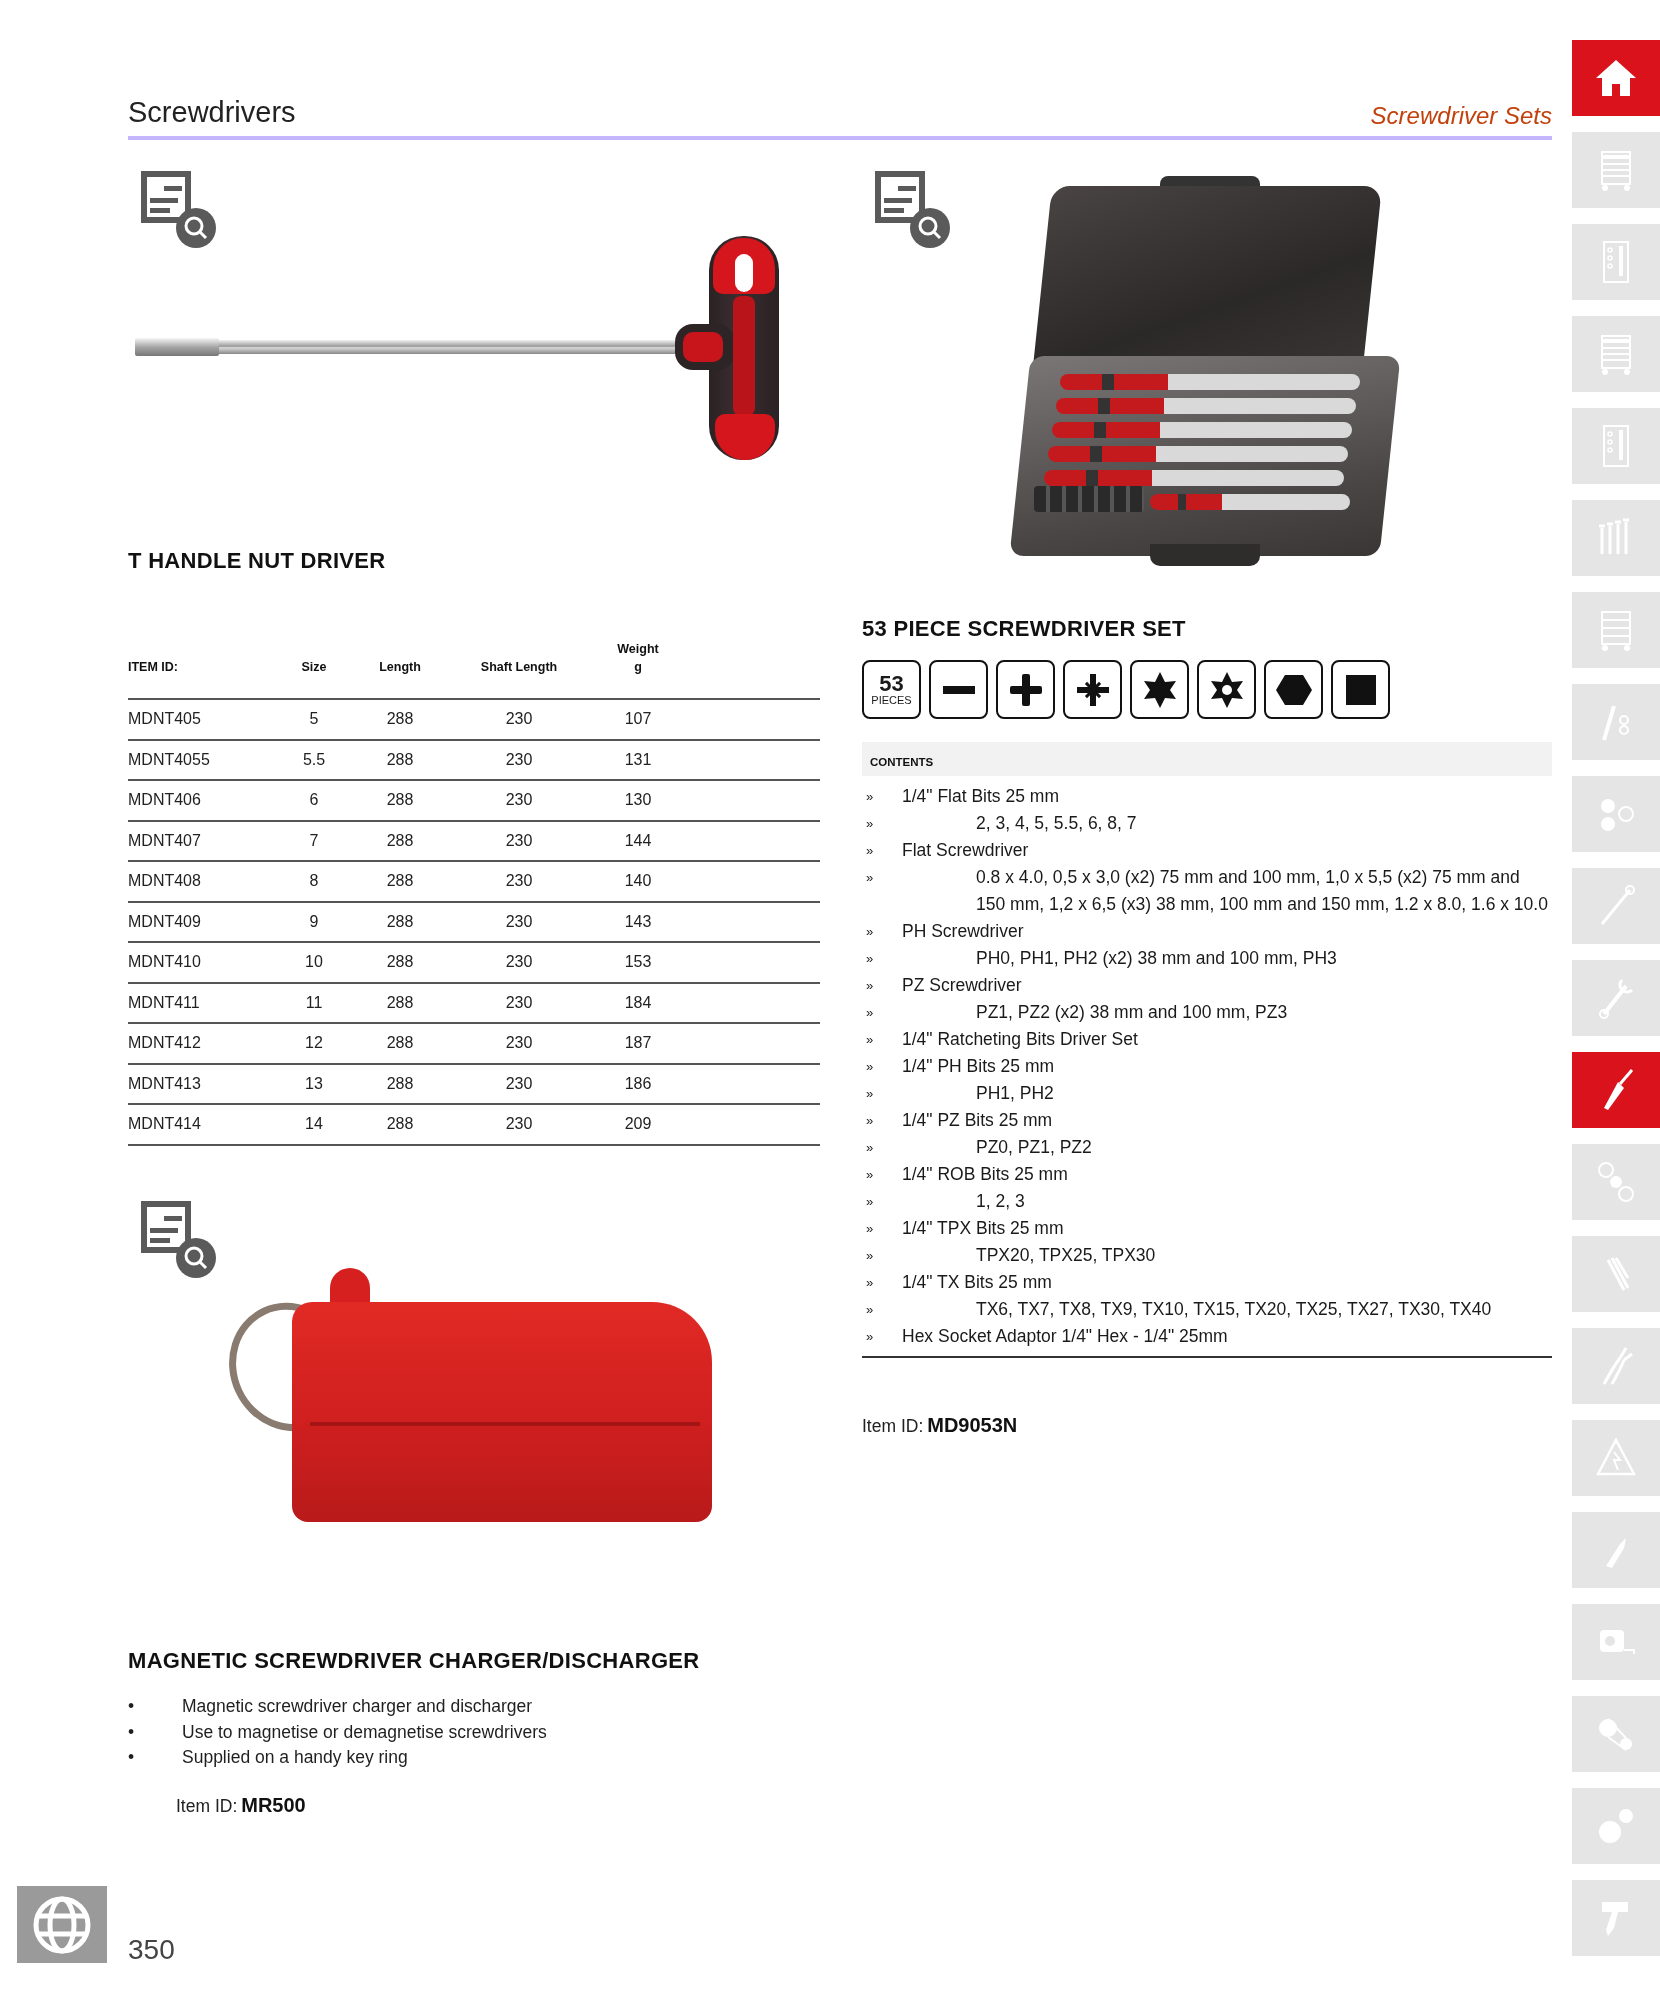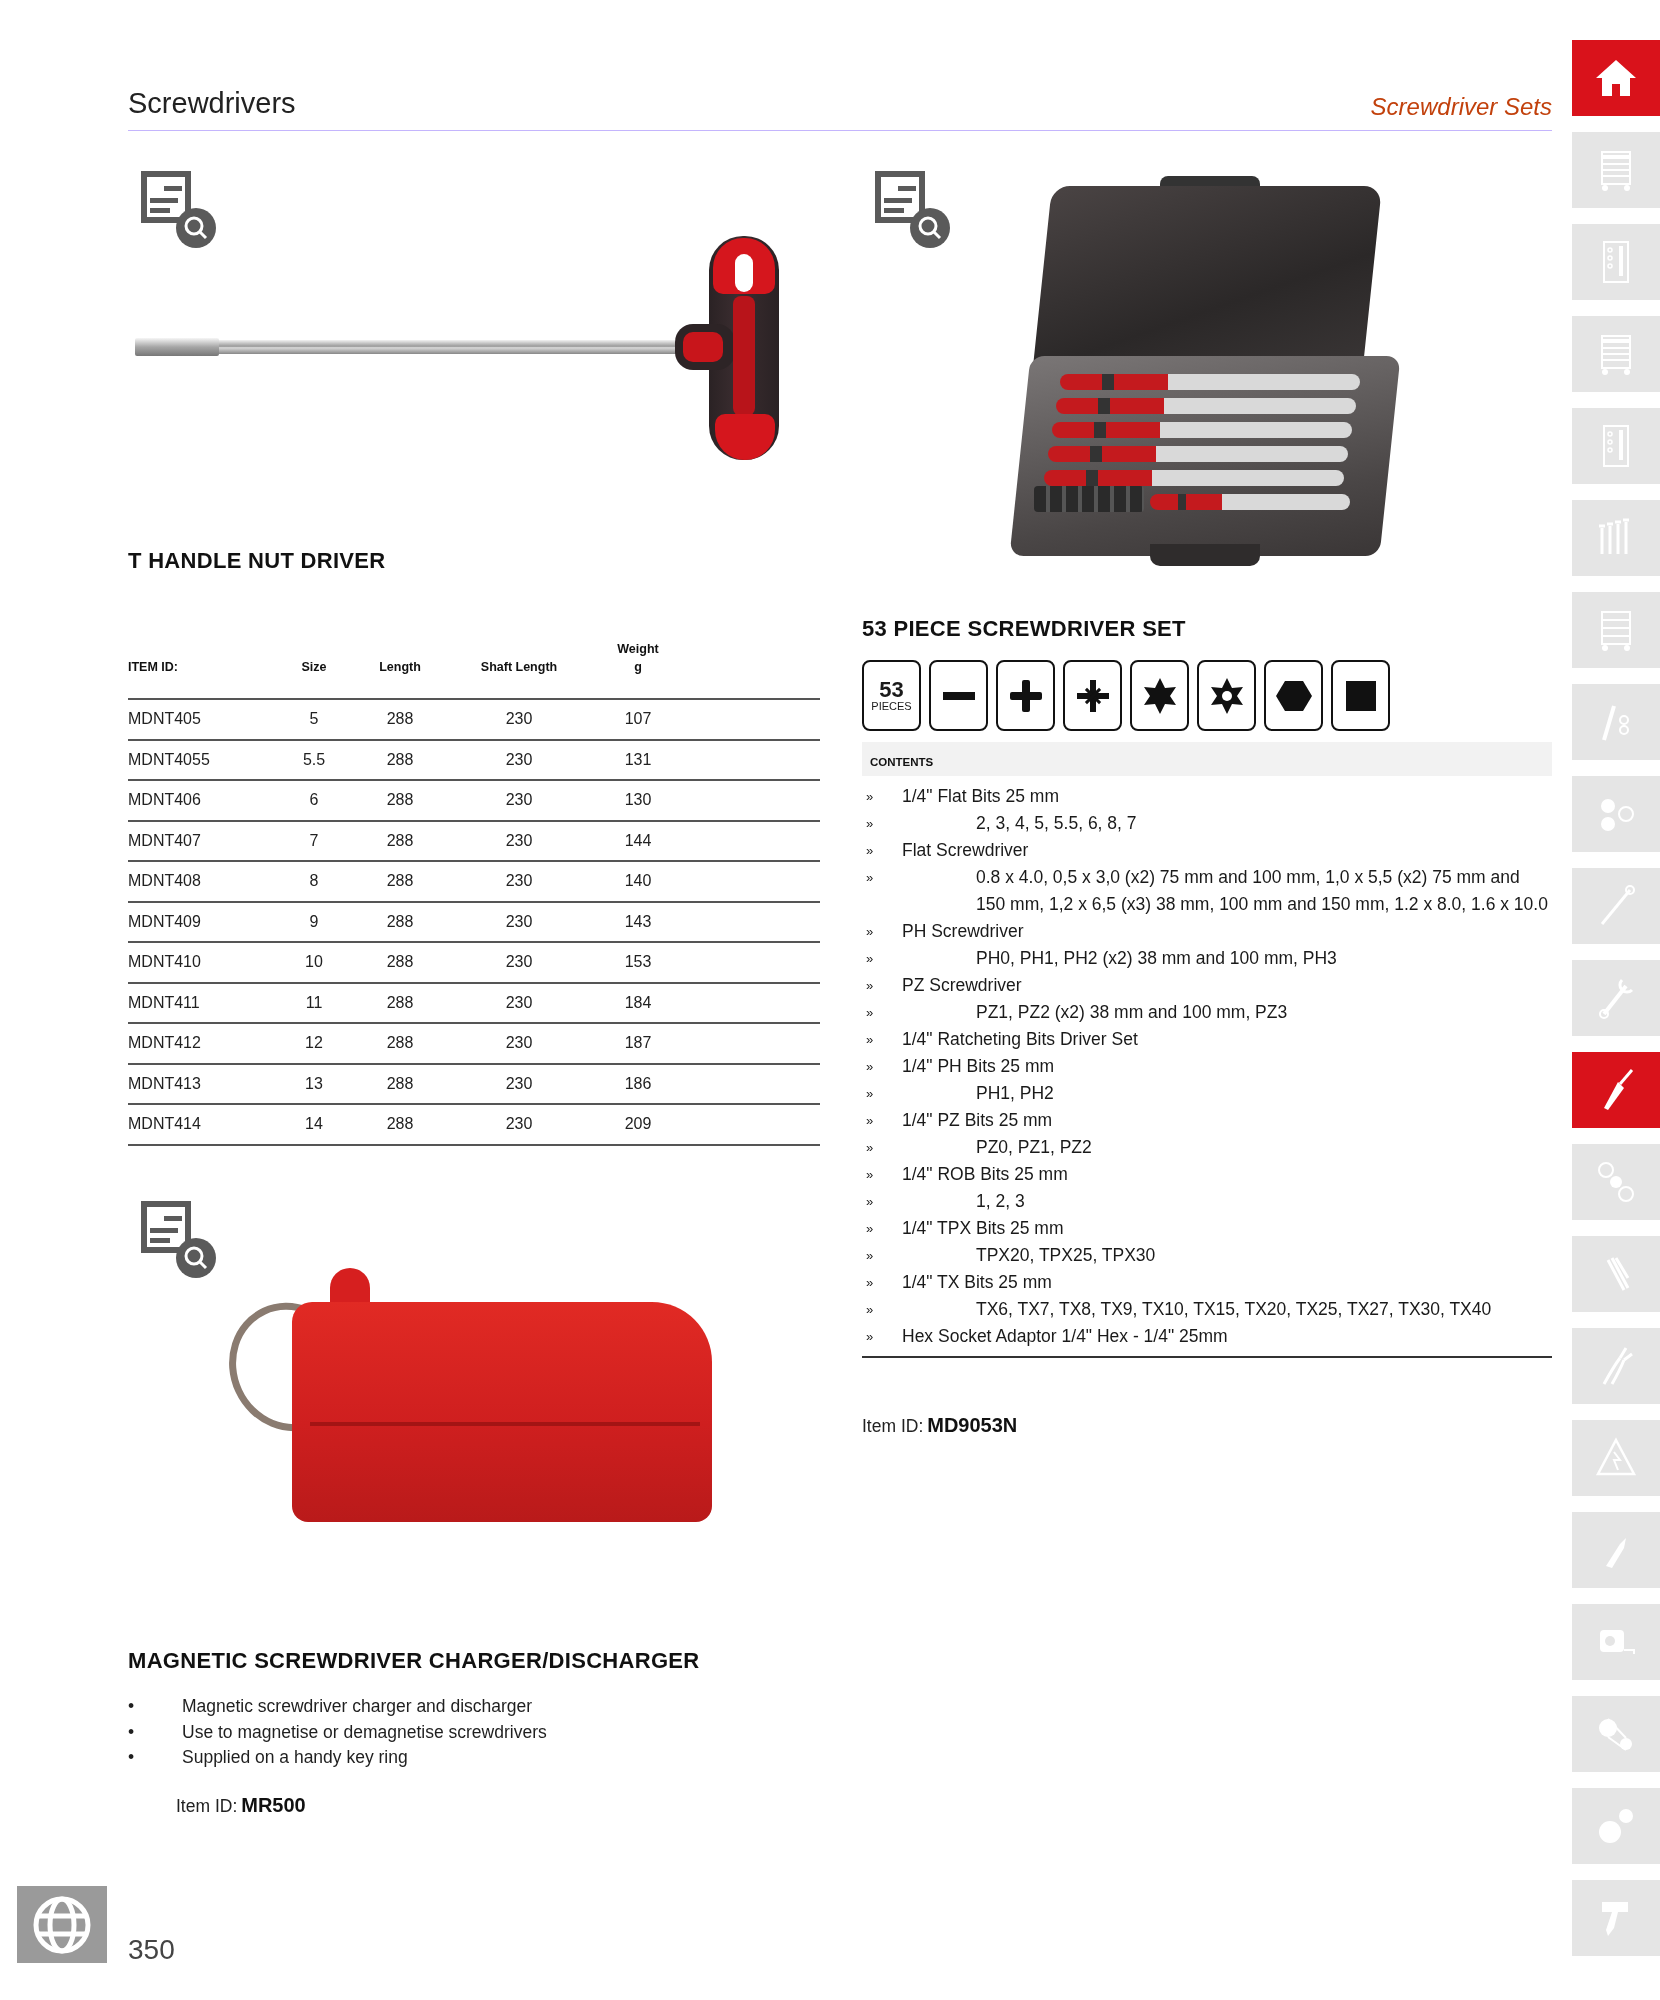--- a/index.html
+++ b/index.html
@@ -1,19 +1,19 @@
 <!DOCTYPE html>
 <html><head>
 <meta charset="utf-8">
 <style>
   * { box-sizing: border-box; margin: 0; padding: 0; }
   html, body { width: 1660px; height: 2000px; background: #ffffff; overflow: hidden; }
   body { position: relative; font-family: "Liberation Sans", "DejaVu Sans", sans-serif; color: #1a1a1a; }
 
-  .header { position: absolute; left: 128px; top: 83px; width: 1424px; height: 48px; border-bottom: 1px solid #c4b5fd; }
+  .header { position: absolute; left: 128px; top: 92px; width: 1424px; height: 48px; border-bottom: 4px solid #c4b5fd; }
   .header .title { position: absolute; left: 0; top: 4px; font-size: 29px; color: #222; }
   .header .subtitle { position: absolute; right: 0; top: 10px; font-size: 24px; font-style: italic; color: #c2410c; }
 
   .doc-icon { position: absolute; width: 90px; height: 90px; cursor: pointer; }
 
   
   .t-handle { position: absolute; left: 135px; top: 236px; width: 680px; height: 224px; }
   .t-handle .shaft { position: absolute; left: 0; top: 104px; width: 560px; height: 14px; border-radius: 3px;
     background: linear-gradient(#f2f2f2, #9a9a9a 45%, #d8d8d8 55%, #888); }
   .t-handle .socket { position: absolute; left: 0; top: 102px; width: 84px; height: 18px; border-radius: 2px;
@@ -46,21 +46,21 @@
   .case .tray { position: absolute; left: 0; top: 180px; width: 370px; height: 200px; border-radius: 14px;
     background: linear-gradient(170deg, #7a7676, #4a4646 70%, #3a3636); transform: skewX(-6deg); }
   .case .tool { position: absolute; height: 16px; border-radius: 8px;
     background: linear-gradient(90deg, #c41a1e 0 14%, #333 14% 18%, #c41a1e 18% 36%, #d9d9d9 36% 100%); }
   .case .bits { position: absolute; left: 14px; top: 310px; width: 110px; height: 26px; border-radius: 4px;
     background: repeating-linear-gradient(90deg, #2a2a2a 0 12px, #555 12px 16px); }
   .case .clasp { position: absolute; left: 130px; top: 368px; width: 110px; height: 22px; border-radius: 0 0 10px 10px; background: #2f2c2c; }
 
   
   .badges { position: absolute; left: 862px; top: 660px; display: flex; gap: 8px; }
-  .badge { width: 59px; height: 71px; border: 2.5px solid #111; border-radius: 8px; display: flex; align-items: center; justify-content: center; background: #fff; }
+  .badge { width: 59px; height: 59px; border: 2.5px solid #111; border-radius: 8px; display: flex; align-items: center; justify-content: center; background: #fff; }
   .badge .num { font-size: 22px; font-weight: bold; line-height: 20px; text-align: center; display: block; }
   .badge .pcs { font-size: 11px; line-height: 12px; display: block; text-align: center; }
   .badge svg { width: 40px; height: 40px; }
 
   .contents-header { position: absolute; left: 862px; top: 742px; width: 690px; height: 34px; background: #f2f2f2; }
   .contents-header span { position: absolute; left: 8px; top: 14px; font-size: 11.5px; font-weight: bold; color: #111; }
 
   .contents-list { position: absolute; left: 862px; top: 783px; width: 690px; list-style: none; border-bottom: 2px solid #333; padding-bottom: 6px; }
   .contents-list li { position: relative; font-size: 17.5px; line-height: 27px; color: #1a1a1a; padding-left: 40px; }
   .contents-list li.sub { padding-left: 114px; }

